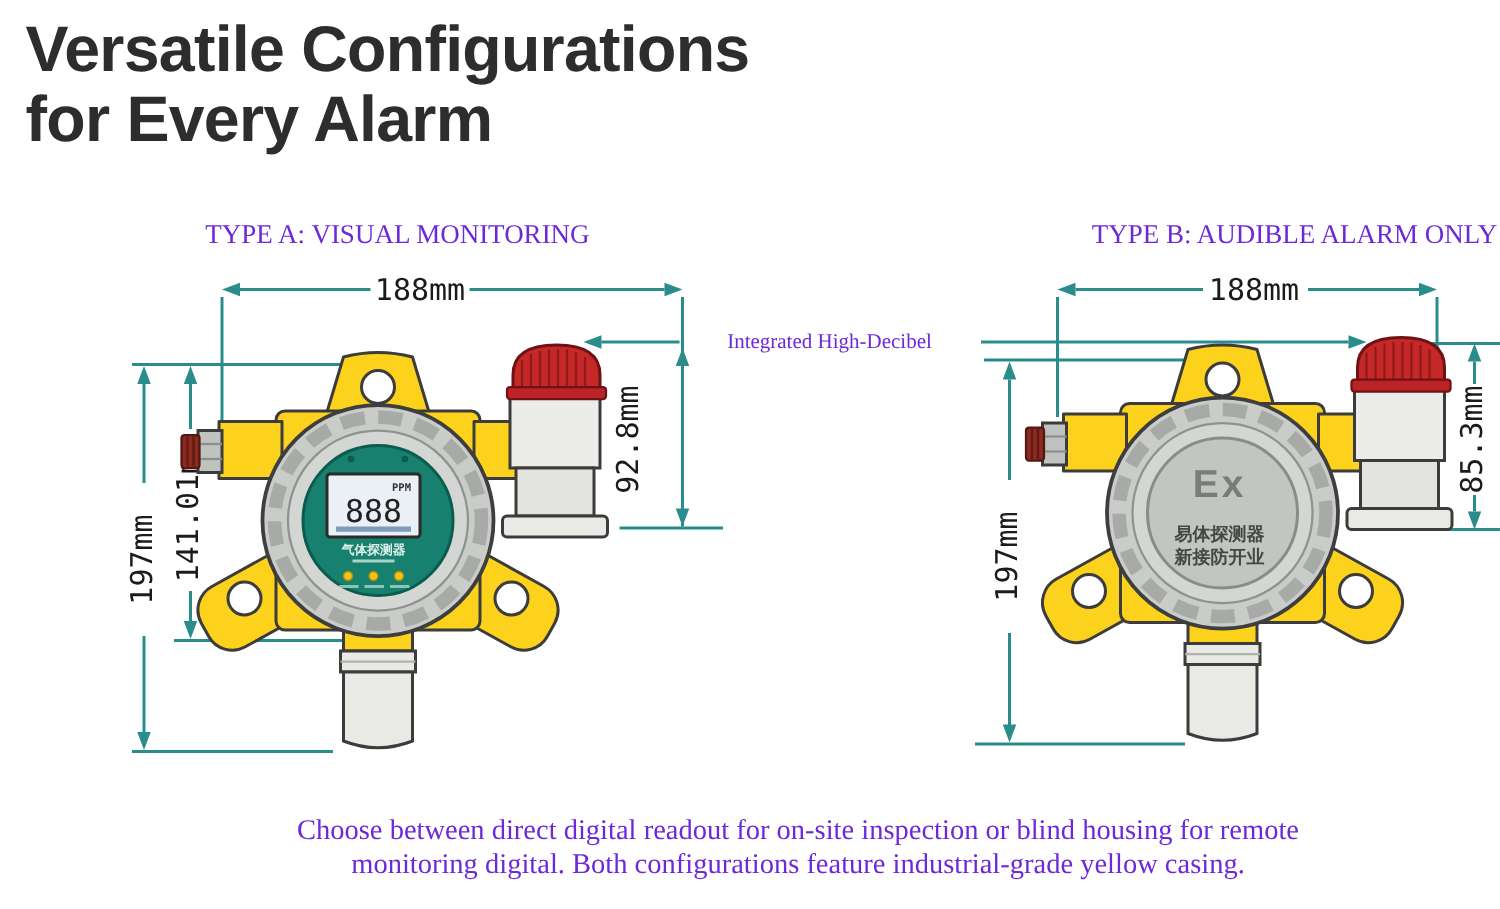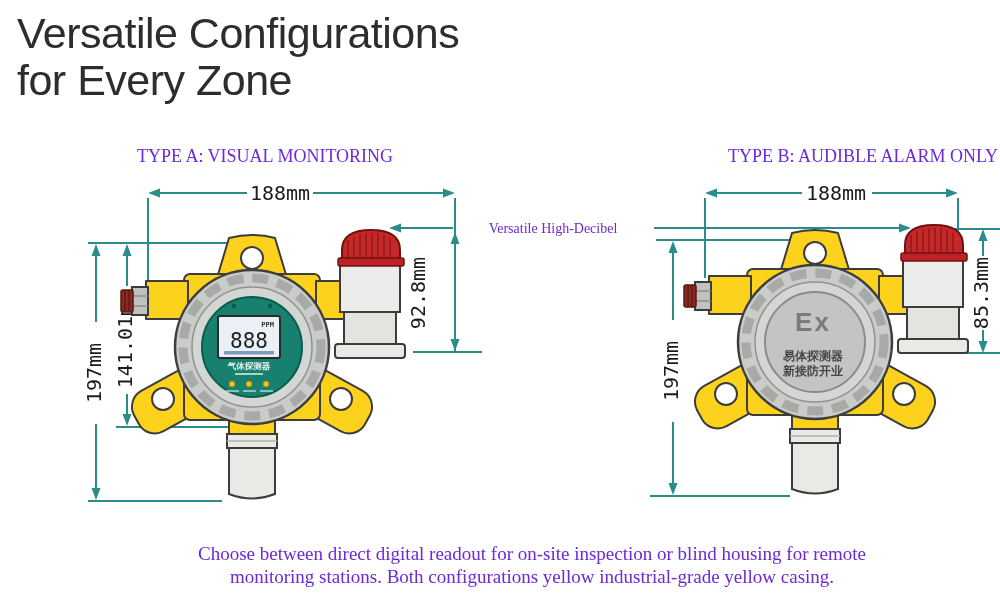--- a/index.html
+++ b/index.html
@@ -1,18 +1,18 @@
 <!DOCTYPE html>
 <html><head>
 <meta charset="utf-8">
 <style>
   html,body{margin:0;padding:0;background:#ffffff;}
   .stage{position:relative;width:1000px;height:606px;background:#ffffff;overflow:hidden;
          font-family:"Liberation Sans",sans-serif;}
-  .title{position:absolute;left:17px;top:10px;font-size:43px;line-height:47px;font-weight:normal;
+  .title{position:absolute;left:17px;top:10px;font-size:43px;line-height:47px;font-weight:bold;
          color:#2d2d2d;letter-spacing:-0.5px;}
   .mono{font-family:Liberation Serif, serif;color:#6d28d9;}
   .heading{position:absolute;top:146px;font-size:18px;text-align:center;white-space:nowrap;}
   .heading.a{left:120px;width:290px;}
   .heading.b{left:680px;width:290px;margin-left:38px;}
   .annotation{position:absolute;left:455px;top:219px;width:196px;font-size:14px;line-height:19px;
               text-align:center;white-space:nowrap;}
   .caption{position:absolute;left:64px;top:543px;width:936px;font-size:19px;line-height:22.5px;
            text-align:center;white-space:nowrap;}
   svg{position:absolute;left:0;top:0;}
@@ -24,33 +24,33 @@
   .metal{fill:#c0c2bf;stroke:#3c3c3c;stroke-width:2;}
   .lightmetal{fill:#e9eae6;stroke:#3c3c3c;stroke-width:2;}
 </style>
 </head>
 <body>
 
 <div class="stage">
 
   <div class="title">
     <div>Versatile Configurations</div>
-    <div>for Every Zone</div>
+    <div>for Every Alarm</div>
   </div>
 
   <div class="heading a mono">TYPE A: VISUAL MONITORING</div>
   <div class="heading b mono">TYPE B: AUDIBLE ALARM ONLY</div>
 
   <div class="annotation mono">
-    <div>Versatile High-Decibel</div>
+    <div>Integrated High-Decibel</div>
   </div>
 
   <div class="caption mono">
     <div>Choose between direct digital readout for on-site inspection or blind housing for remote</div>
-    <div>monitoring stations. Both configurations yellow industrial-grade yellow casing.</div>
+    <div>monitoring digital. Both configurations feature industrial-grade yellow casing.</div>
   </div>
 
   <svg width="1000" height="606" viewBox="0 0 1000 606">
     <defs>
 
       <g id="shell">
 
         <rect class="yellow" x="131" y="375" width="90" height="46" rx="18" transform="rotate(-29 176 398)"></rect>
         <rect class="yellow" x="283" y="375" width="90" height="46" rx="18" transform="rotate(29 328 398)"></rect>
         <circle class="hole" cx="163" cy="399" r="11"></circle>

